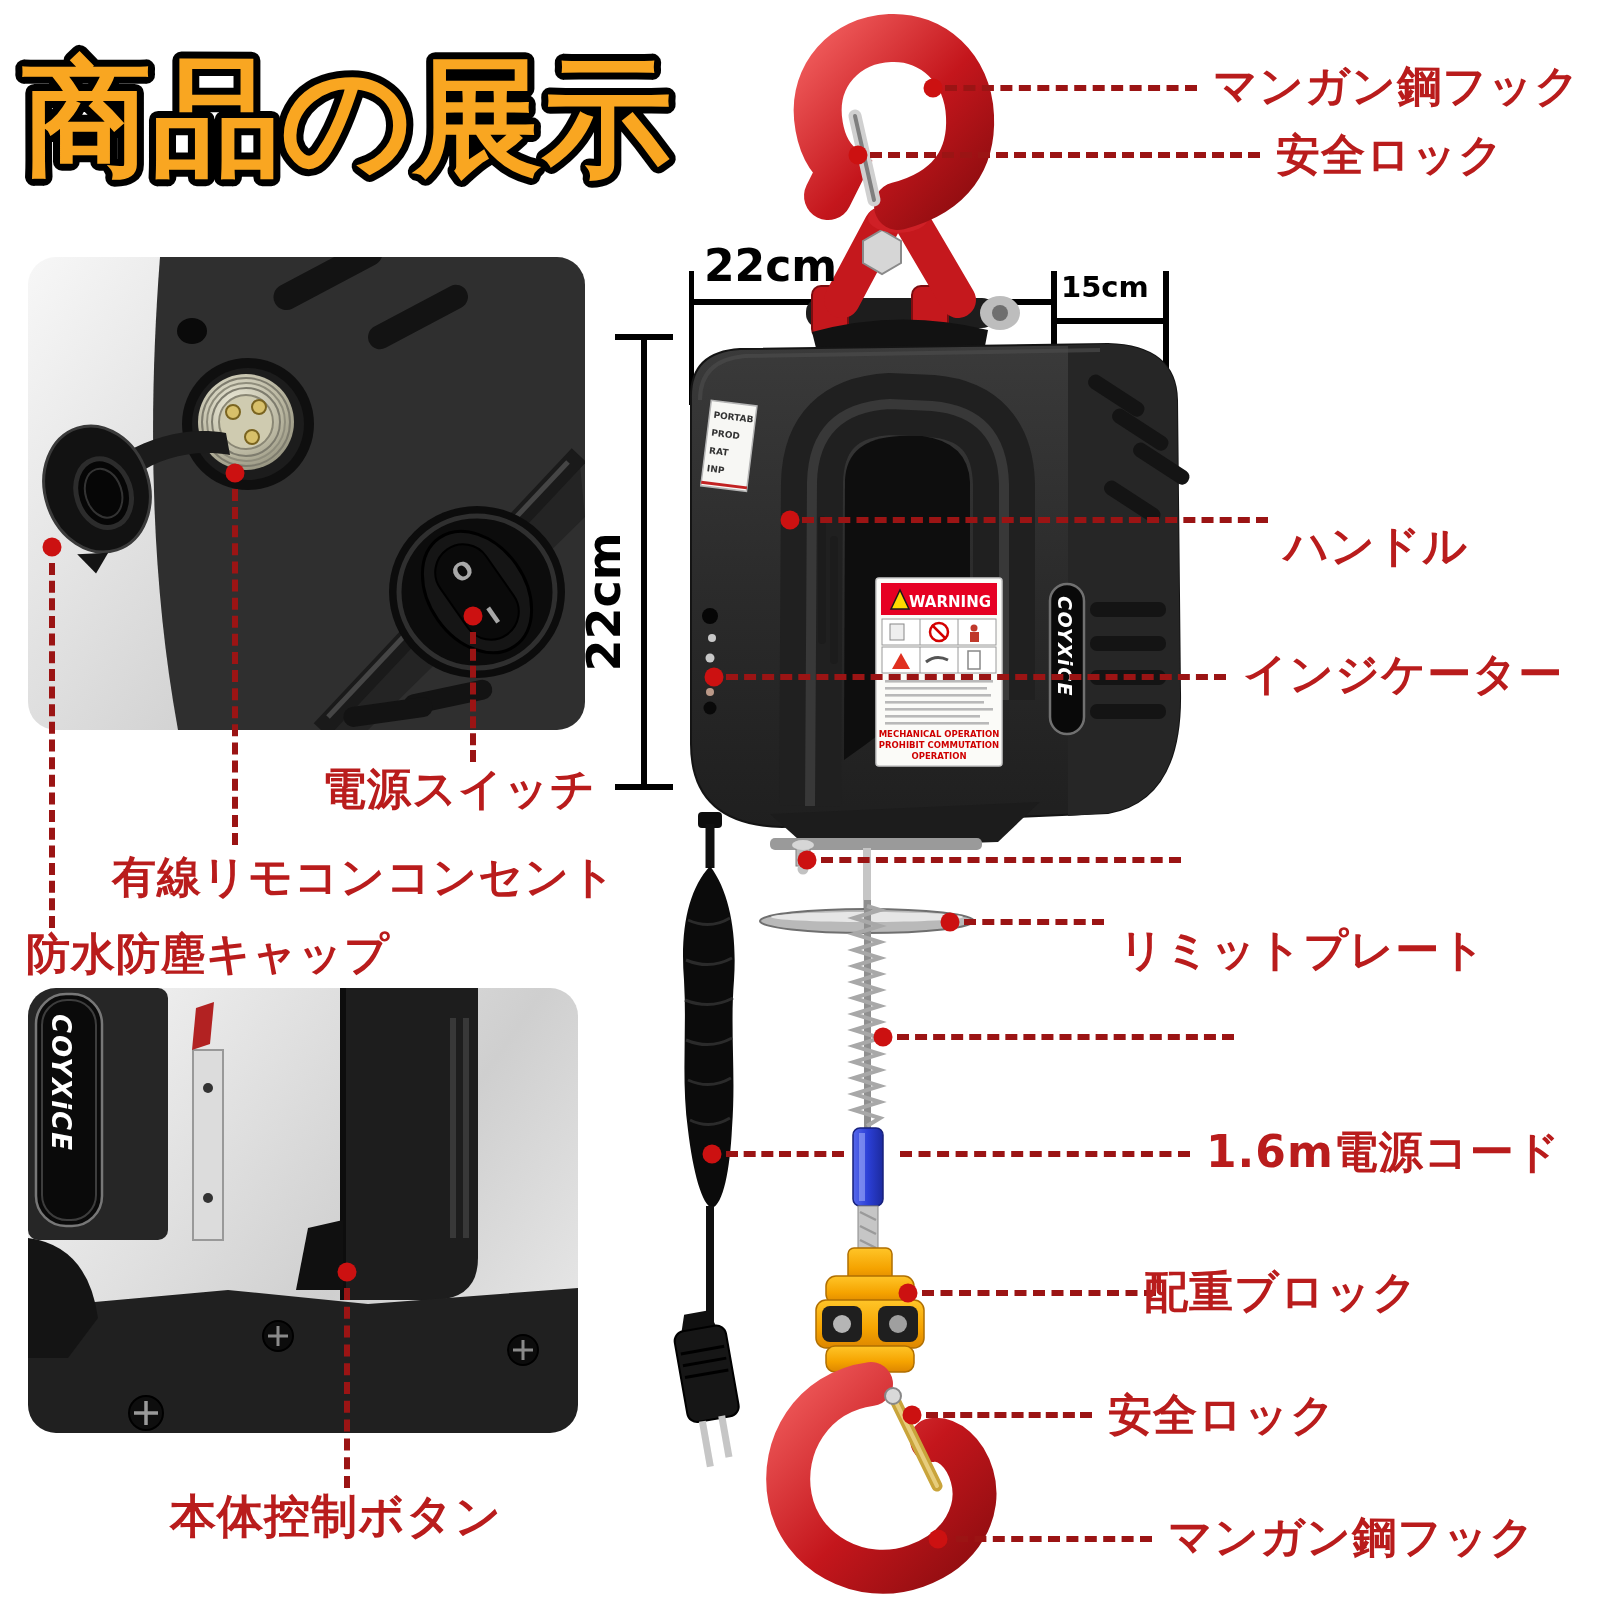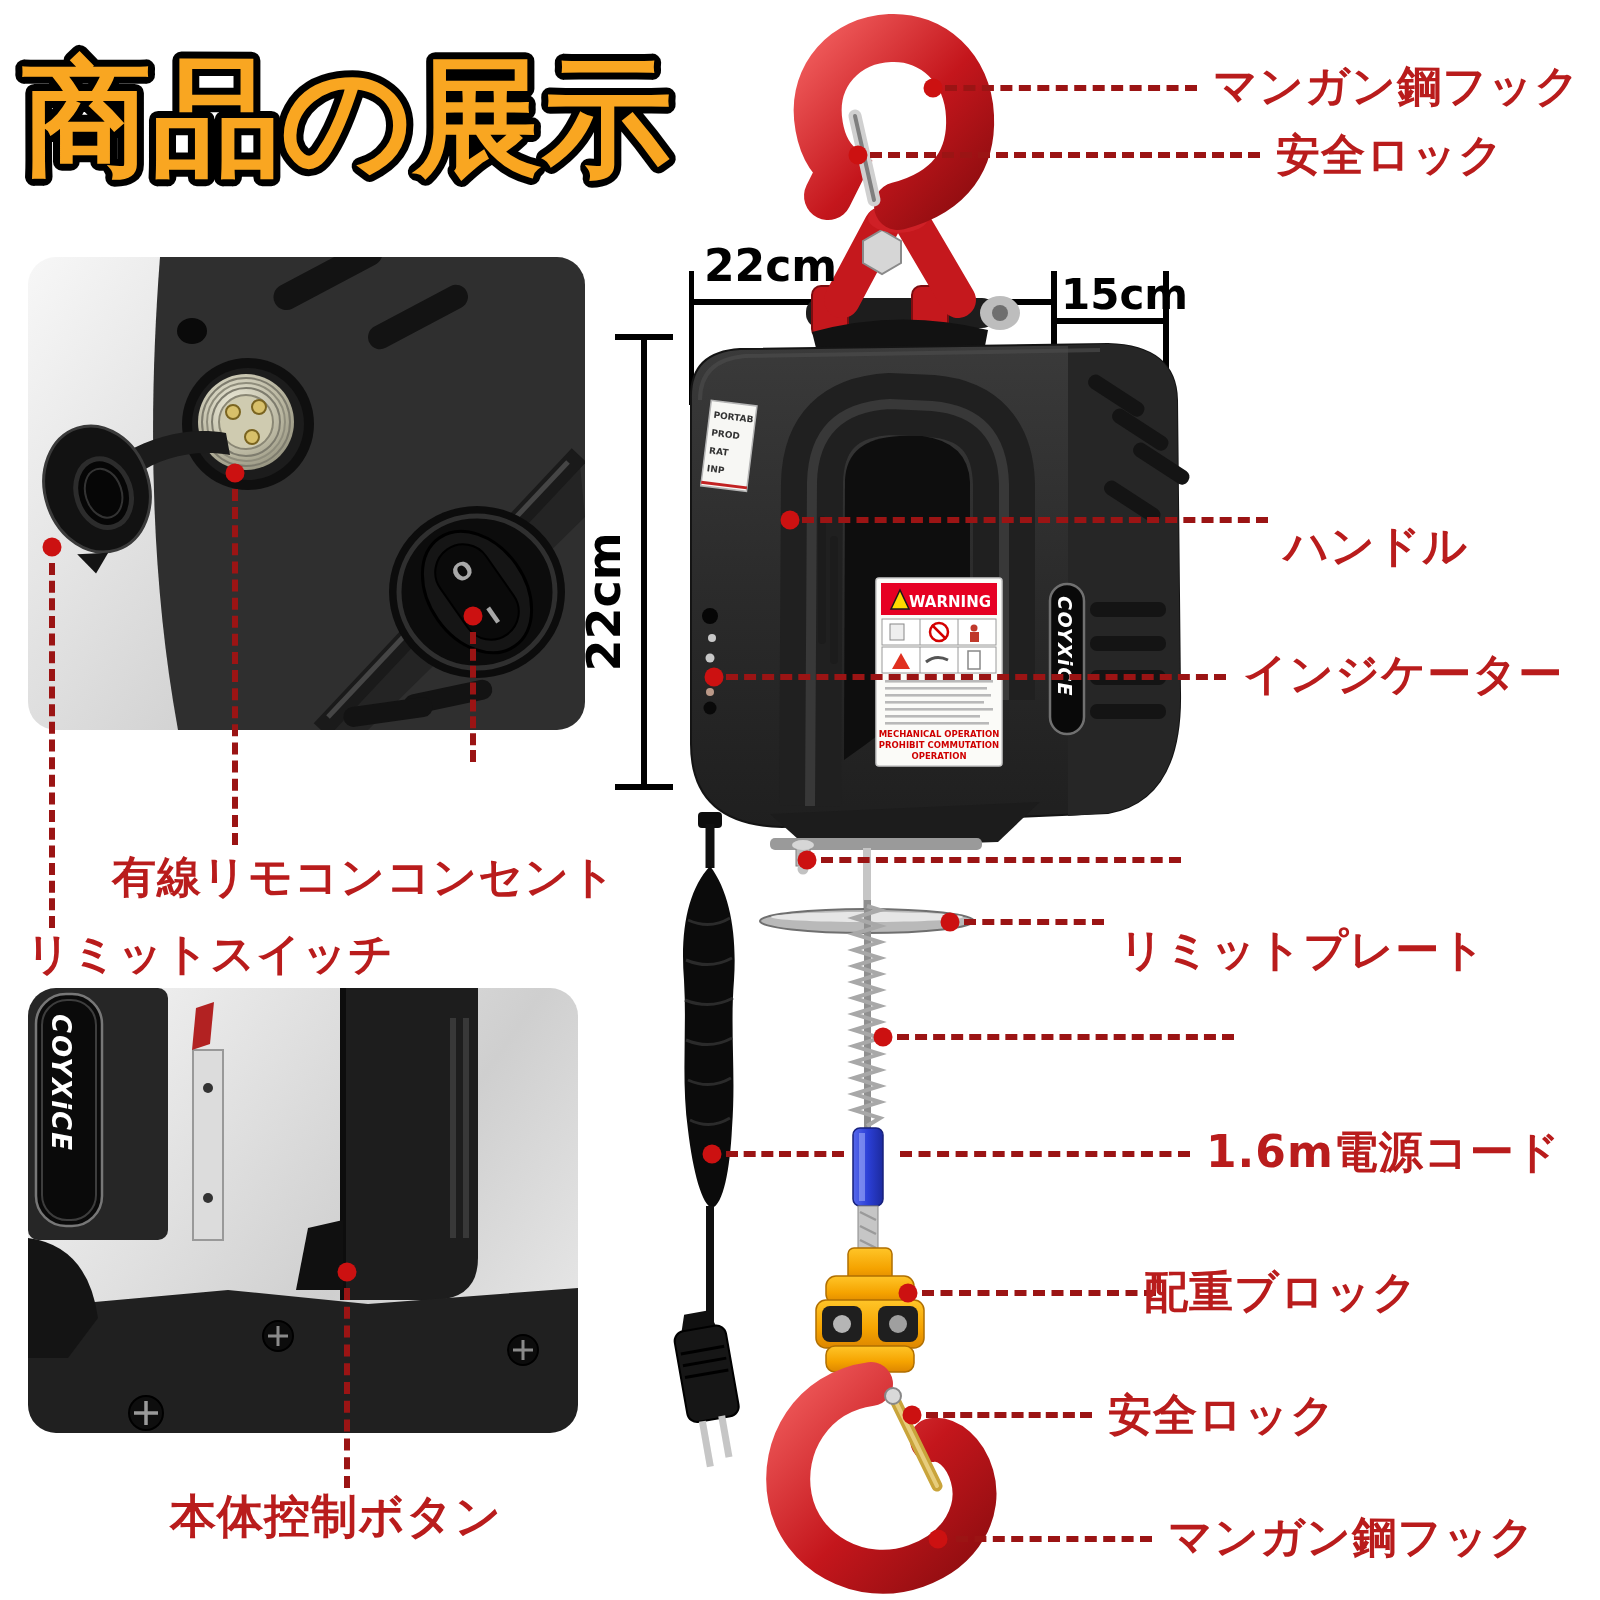--- a/index.html
+++ b/index.html
@@ -28,21 +28,21 @@
     <svg width="680" height="170" viewBox="0 0 680 170">
       <text x="8" y="132" font-size="128" font-weight="900" fill="#f9a621" stroke="#000000" stroke-width="14" paint-order="stroke" stroke-linejoin="round" textLength="650" lengthAdjust="spacingAndGlyphs">商品の展示</text>
     </svg>
   </div>
 
   <div class="dim-text" style="left:704px;top:240px;">22cm</div>
   <div class="dim" style="left:689px;top:271px;width:5px;height:134px;"></div>
   <div class="dim" style="left:689px;top:299px;width:368px;height:6px;"></div>
   <div class="dim" style="left:1051px;top:271px;width:6px;height:134px;"></div>
 
-  <div class="dim-text" style="left:1061px;top:270px;font-size:42px;">15cm</div>
+  <div class="dim-text" style="left:1061px;top:270px;font-size:29px;">15cm</div>
   <div class="dim" style="left:1057px;top:318px;width:112px;height:6px;"></div>
   <div class="dim" style="left:1163px;top:271px;width:6px;height:132px;"></div>
 
   <div class="dim-text" style="left:604px;top:602px;font-size:46px;transform:translate(-50%,-50%) rotate(-90deg);">22cm</div>
   <div class="dim" style="left:641px;top:336px;width:6px;height:452px;"></div>
   <div class="dim" style="left:615px;top:334px;width:58px;height:6px;"></div>
   <div class="dim" style="left:615px;top:784px;width:58px;height:6px;"></div>
 
   <svg id="main-art" width="660" height="1600" viewBox="0 0 660 1600">
     <defs>
@@ -352,26 +352,27 @@
   <div class="dot" style="left:912px;top:1415px;"></div>
   <div class="dash-h" style="left:926px;top:1412px;width:166px;"></div>
   <div class="label" style="left:1108px;top:1417px;">安全ロック</div>
 
   <div class="dot" style="left:938px;top:1539px;"></div>
   <div class="dash-h" style="left:956px;top:1536px;width:196px;"></div>
   <div class="label" style="left:1168px;top:1539px;">マンガン鋼フック</div>
 
   <div class="dot" style="left:473px;top:616px;"></div>
   <div class="dash-v" style="left:470px;top:632px;height:130px;"></div>
+  <div class="label" style="left:322px;top:791px;">電源スイッチ</div>
 
   <div class="dot" style="left:235px;top:473px;"></div>
   <div class="dash-v" style="left:232px;top:489px;height:356px;"></div>
   <div class="label" style="left:112px;top:879px;">有線リモコンコンセント</div>
 
   <div class="dot" style="left:52px;top:547px;"></div>
   <div class="dash-v" style="left:49px;top:563px;height:365px;"></div>
-  <div class="label" style="left:26px;top:956px;">リミットスイッチ</div>
+  <div class="label" style="left:26px;top:956px;">防水防塵キャップ</div>
 
   <div class="dot" style="left:347px;top:1272px;"></div>
   <div class="dash-v" style="left:344px;top:1288px;height:200px;"></div>
   <div class="label" style="left:170px;top:1518px;font-size:46px;">本体控制ボタン</div>
 
 </div>
 
 </body></html>

